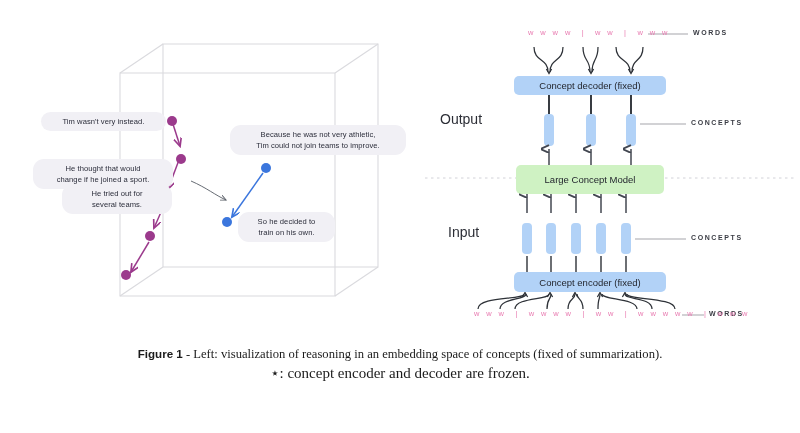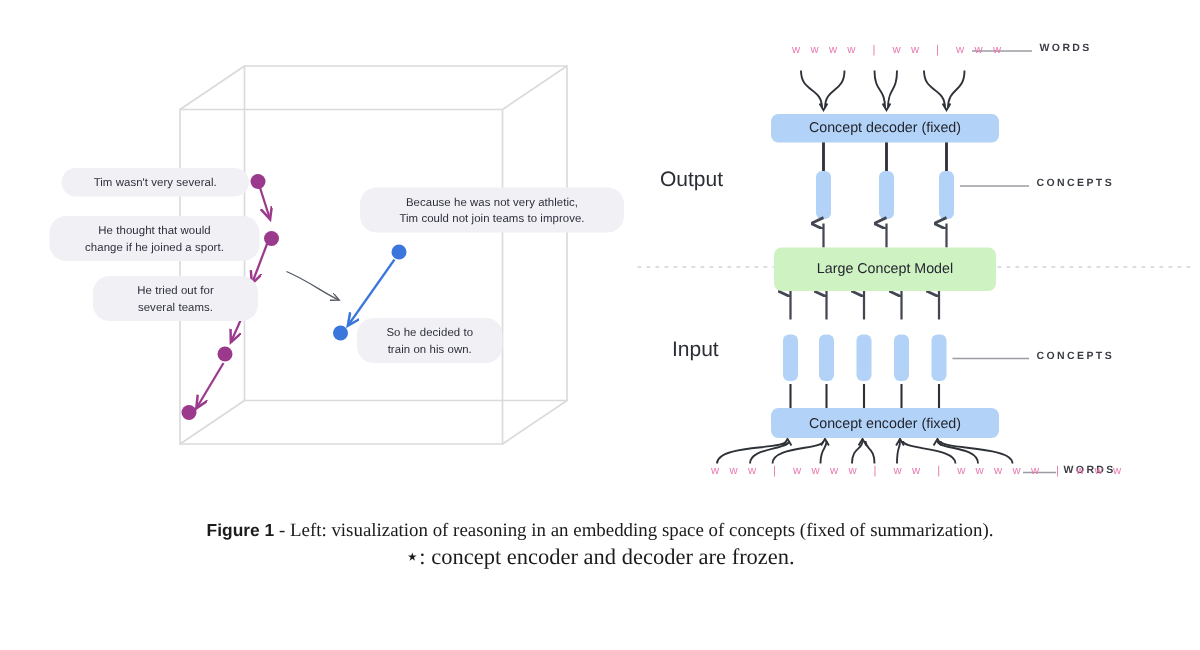--- a/index.html
+++ b/index.html
@@ -157,31 +157,31 @@
 
       <g>
         <path d="M263,173 L232,217" stroke="#3b76dd" stroke-width="1.5" fill="none" marker-end="url(#ah-blue)"></path>
         <circle cx="266" cy="168" r="5" fill="#3b76dd"></circle>
         <circle cx="227" cy="222" r="5" fill="#3b76dd"></circle>
       </g>
 
       <path d="M191,181 C207,188 215,195 226,200" stroke="#555a63" stroke-width="0.9" fill="none" marker-end="url(#ah-gray)"></path>
     </svg>
 
-    <div class="bubble" style="left:41px; top:112px; width:125px;">Tim wasn't very several.</div>
-
-    <div class="bubble" style="left:33px; top:144px; width:140px;">He thought that would
+    <div class="bubble" style="left:41px; top:112px; width:125px;">Tim wasn't very instead.</div>
+
+    <div class="bubble" style="left:33px; top:159px; width:140px;">He thought that would
 change if he joined a sport.</div>
 
     <div class="bubble" style="left:62px; top:184px; width:110px;">He tried out for
 several teams.</div>
 
 
 
-    <div class="bubble" style="left:240px; top:125px; width:176px;">Because he was not very athletic,
+    <div class="bubble" style="left:230px; top:125px; width:176px;">Because he was not very athletic,
 Tim could not join teams to improve.</div>
 
     <div class="bubble" style="left:238px; top:212px; width:97px;">So he decided to
 train on his own.</div>
   </div>
 
   <div id="right-panel">
 
     <svg id="right-svg" width="380" height="340">
       <defs>

